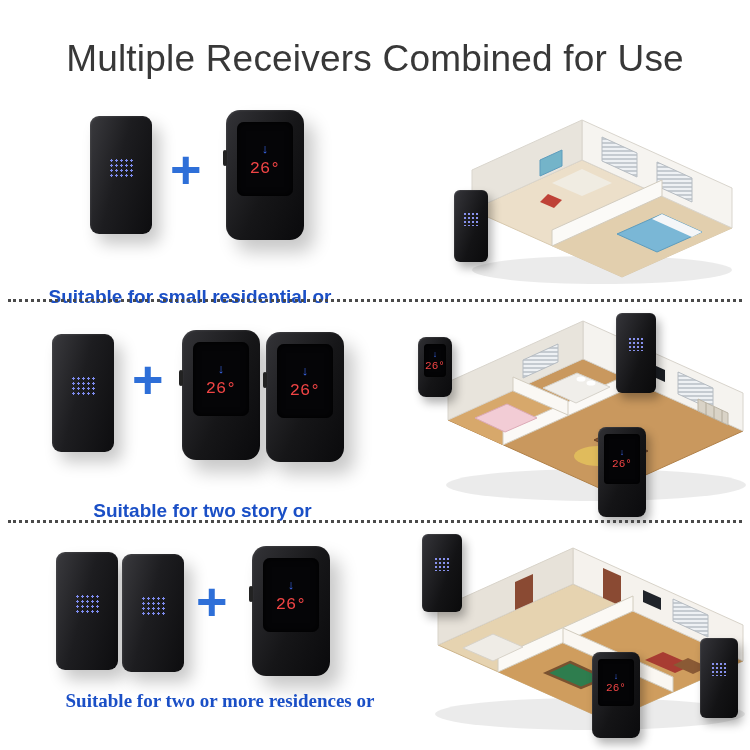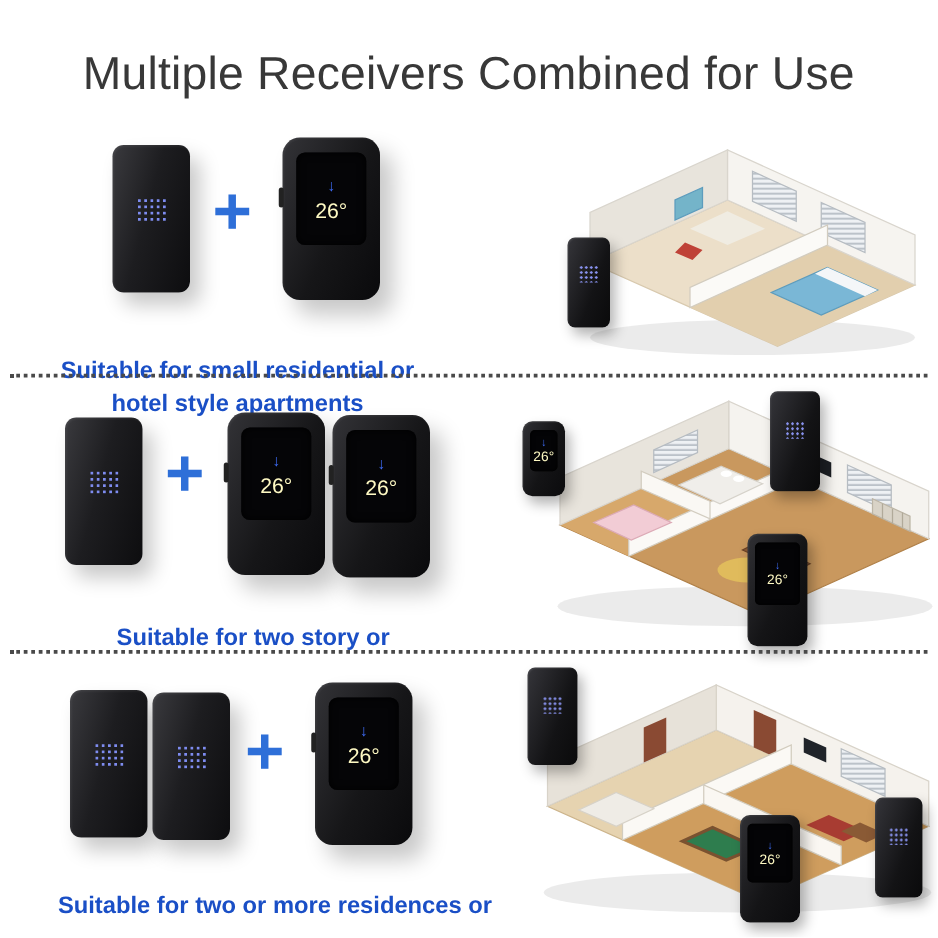--- a/index.html
+++ b/index.html
@@ -9,21 +9,21 @@
   .title{position:absolute;top:38px;left:0;width:100%;text-align:center;
          font-size:37px;color:#383838;letter-spacing:0.2px;}
 
   .sep{position:absolute;left:8px;right:8px;border-top:3px dotted #4a4a4a;height:0;}
   .sep.s1{top:299px;} .sep.s2{top:520px;}
 
   .caption{position:absolute;text-align:center;font-weight:bold;font-size:19px;
            color:#1a4fc6;line-height:1.42;margin-top:40px;}
   .cap1{top:244px;left:0;width:380px;}
   .cap2{top:458px;left:0;width:405px;}
-  .cap3{top:672px;left:0;width:440px;}
+  .cap3{top:648px;left:0;width:440px;font-family:Liberation Serif, serif;}
 
   .plus{position:absolute;font-size:54px;font-weight:bold;color:#2e6fd8;line-height:1;}
   .p1{top:142px;left:170px;} .p2{top:352px;left:132px;} .p3{top:574px;left:196px;}
 
   
   .transmitter{position:absolute;width:62px;height:118px;border-radius:9px;
     background:linear-gradient(105deg,#3a3a3e 0%,#1d1d20 45%,#0d0d0f 100%);
     box-shadow:8px 10px 16px rgba(0,0,0,0.22), inset 1px 1px 2px rgba(255,255,255,0.08);}
   .dotgrid{position:absolute;left:50%;top:42px;transform:translateX(-50%);
     width:24px;height:20px;
@@ -35,21 +35,21 @@
   
   .receiver{position:absolute;width:78px;height:130px;border-radius:14px;
     background:linear-gradient(115deg,#333337 0%,#161618 55%,#0a0a0c 100%);
     box-shadow:10px 12px 18px rgba(0,0,0,0.22), inset 1px 1px 2px rgba(255,255,255,0.07);}
   .receiver::before{content:"";position:absolute;left:-3px;top:40px;width:4px;height:16px;
     background:#222;border-radius:2px;}
   .screen{position:absolute;left:11px;right:11px;top:12px;height:74px;background:#050507;
     border-radius:7px;box-shadow:inset 0 0 7px #000;
     display:flex;flex-direction:column;align-items:center;justify-content:center;gap:5px;}
   .arrow{color:#3e6cf5;font-size:13px;line-height:1;}
-  .temp{color:#fef9c3;font-size:17px;font-family:Liberation Sans, sans-serif;line-height:1;}
+  .temp{color:#ef4444;font-size:17px;font-family:Liberation Mono, monospace;line-height:1;}
   .r1{left:226px;top:110px;} .r2a{left:182px;top:330px;} .r2b{left:266px;top:332px;}
   .r3{left:252px;top:546px;}
 
   
   .plan{position:absolute;}
   .plan1{left:412px;top:98px;width:335px;height:195px;}
   .plan2{left:398px;top:303px;width:352px;height:218px;}
   .plan3{left:398px;top:526px;width:352px;height:224px;}
   .plan svg{display:block;}
 
@@ -83,21 +83,20 @@
     </div>
     <div class="plus p1">+</div>
     <div class="receiver r1">
       <div class="screen">
         <span class="arrow">↓</span>
         <span class="temp">26°</span>
       </div>
     </div>
     <div class="caption cap1">
       <div>Suitable for small residential or</div>
-      <div>hotel style apartments</div>
     </div>
 
     <div class="plan plan1">
       <svg viewBox="0 0 335 195" width="335" height="195">
         <defs>
           <pattern id="blinds1" width="4" height="4" patternUnits="userSpaceOnUse">
             <rect width="4" height="4" fill="#eef1f4"></rect>
             <line x1="0" y1="1" x2="4" y2="1" stroke="#aab2bb" stroke-width="1.2"></line>
           </pattern>
         </defs>

